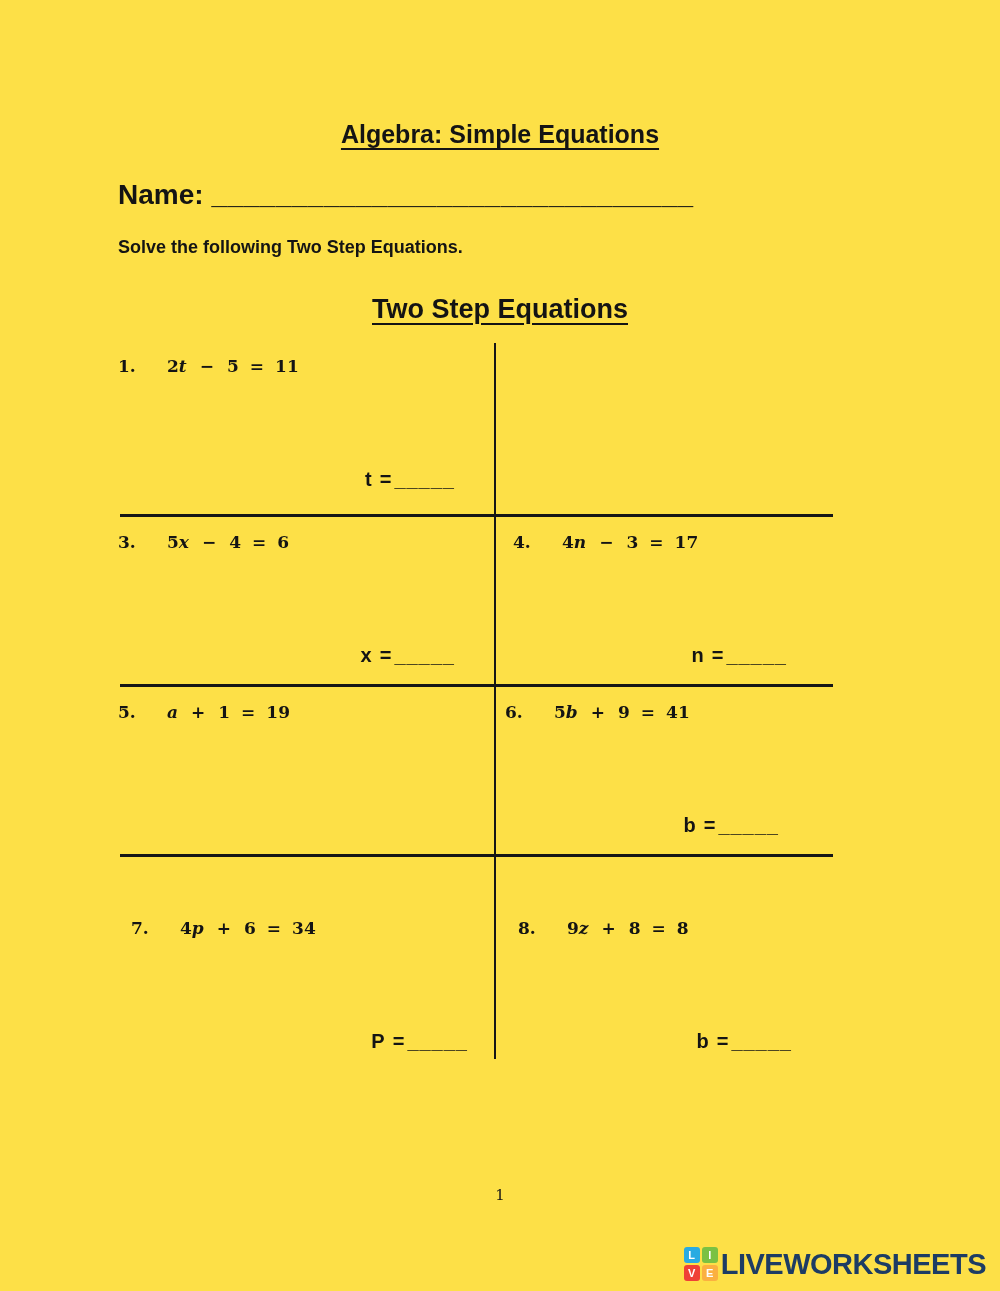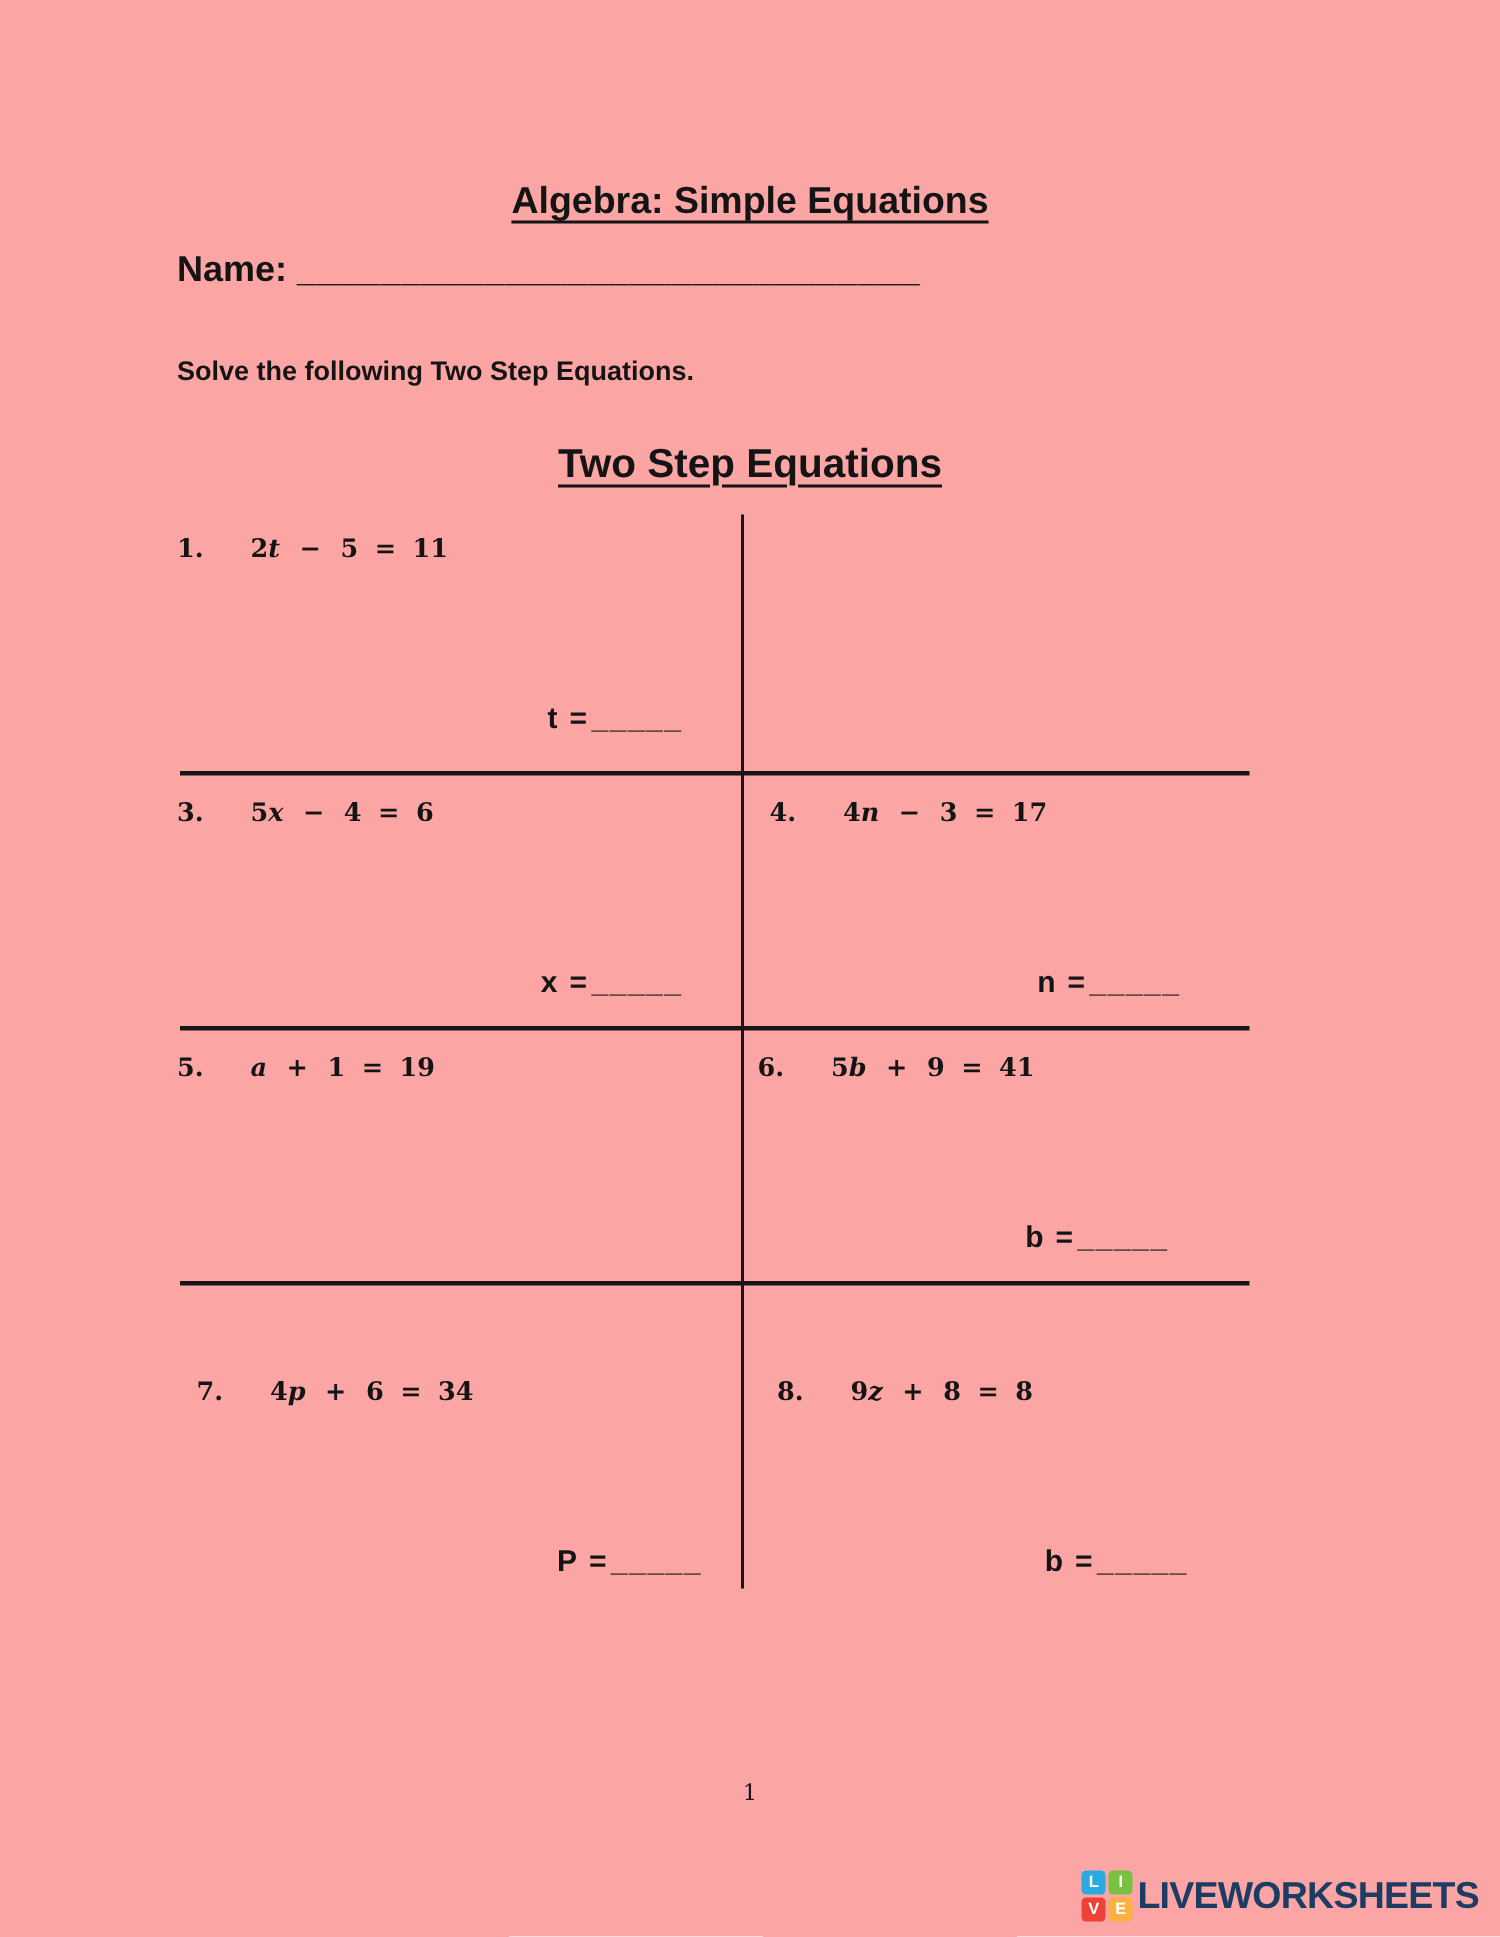--- a/index.html
+++ b/index.html
@@ -1,29 +1,29 @@
 <!DOCTYPE html>
 <html><head>
 <meta charset="utf-8">
 <style>
   html,body { margin:0; padding:0; background:#ffffff; }
   .page {
     position:relative; width:1000px; height:1291px; margin:0 auto;
-    background:#fca5a5; color:#141414; overflow:hidden;
+    background:#fde047; color:#141414; overflow:hidden;
     font-family:"Liberation Sans", sans-serif;
   }
   
   .title {
     position:absolute; top:120px; left:0; width:1000px;
     text-align:center; font-size:25px; font-weight:bold;
     text-decoration:underline; text-decoration-thickness:2px; text-underline-offset:5px;
   }
   .name-line {
-    position:absolute; top:166px; left:118px;
-    font-size:24px; font-weight:bold; white-space:nowrap;
+    position:absolute; top:179px; left:118px;
+    font-size:28px; font-weight:bold; white-space:nowrap;
   }
   .name-blank { letter-spacing:0.5px; }
   .instruction {
     position:absolute; top:237px; left:118px;
     font-size:18px; font-weight:bold;
   }
   .section-title {
     position:absolute; top:294px; left:0; width:1000px;
     text-align:center; font-size:27px; font-weight:bold;
     text-decoration:underline; text-decoration-thickness:2px; text-underline-offset:5px;
@@ -74,21 +74,21 @@
   }
   .logo-icon {
     display:grid; grid-template-columns:16px 16px; grid-auto-rows:16px; gap:2px;
   }
   .logo-tile {
     border-radius:3px; color:#ffffff; font-size:11px; font-weight:bold;
     display:flex; align-items:center; justify-content:center;
     font-family:"Liberation Sans", sans-serif;
   }
   .logo-text {
-    font-size:25px; font-weight:bold; letter-spacing:-0.5px; line-height:34px;
+    font-size:29px; font-weight:bold; letter-spacing:-0.5px; line-height:34px;
   }
 </style>
 </head>
 <body>
 
 <div class="page">
 
   <div class="title">Algebra: Simple Equations</div>
 
   <div class="name-line">

